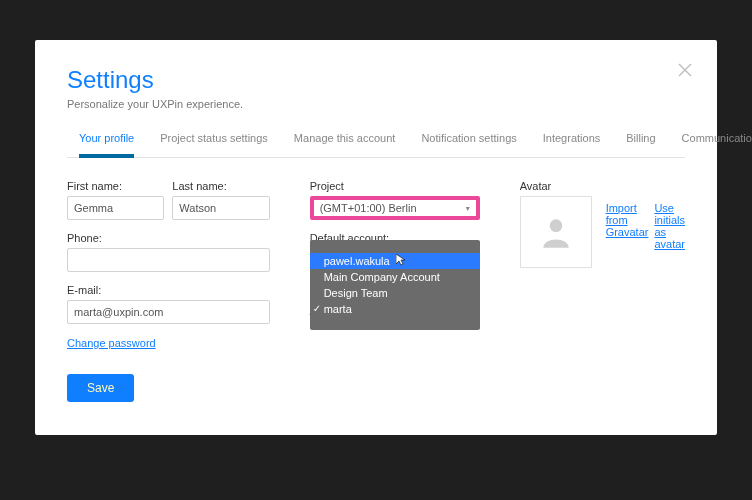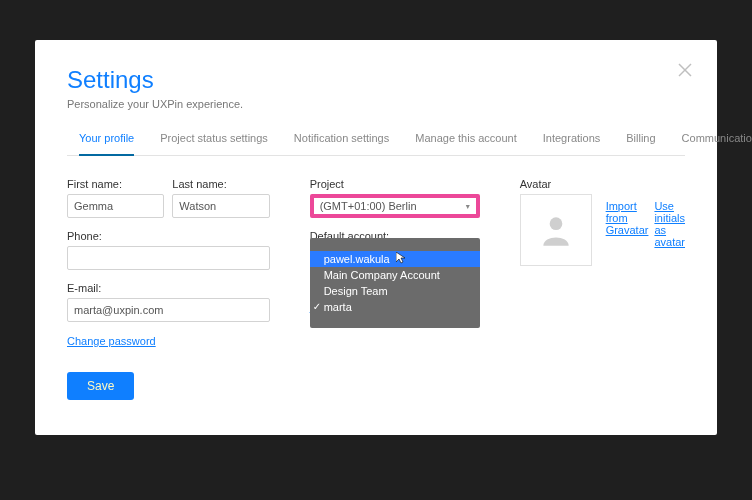--- a/index.html
+++ b/index.html
@@ -53,21 +53,21 @@
     padding-left: 12px;
   }
   .tab {
     color: #888;
     padding-bottom: 10px;
     cursor: pointer;
     white-space: nowrap;
   }
   .tab.active {
     color: #0f7fff;
-    border-bottom: 2px solid #0369a1;
+    border-bottom: 4px solid #0369a1;
     margin-bottom: -1px;
   }
   .cols {
     display: flex;
     gap: 40px;
     justify-content: flex-end;
   }
   .col1 { width: 240px; }
   .col2 { width: 170px; position: relative;}
   .col3 { flex:1; display:flex; gap:14px; }
@@ -181,22 +181,22 @@
         <line x1="14" y1="2" x2="2" y2="14" stroke="currentColor" stroke-width="1.5"></line>
       </svg>
   </div>
 
   <h1>Settings</h1>
   <div class="subtitle">Personalize your UXPin experience.</div>
 
   <div class="tabs">
     <div class="tab active">Your profile</div>
     <div class="tab">Project status settings</div>
+    <div class="tab">Manage this account</div>
     <div class="tab">Notification settings</div>
-    <div class="tab">Manage this account</div>
     <div class="tab">Integrations</div>
     <div class="tab">Billing</div>
     <div class="tab">Communication</div>
   </div>
 
   <div class="cols">
 
     <div class="col1">
       <div class="row2">
         <div class="field" style="flex:1">

